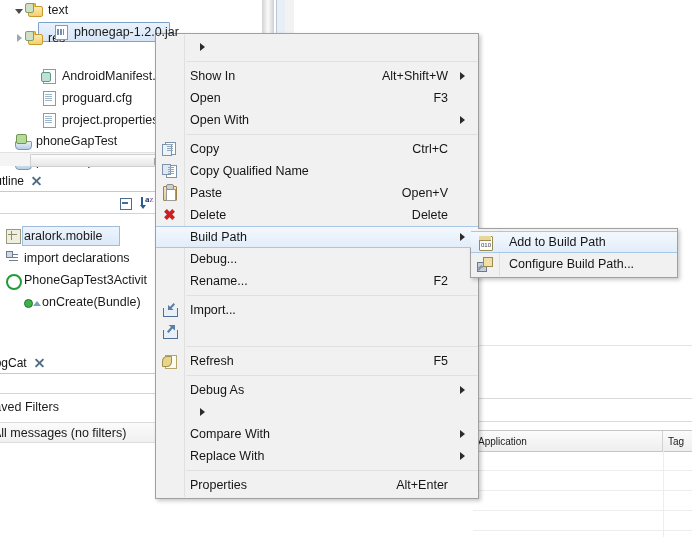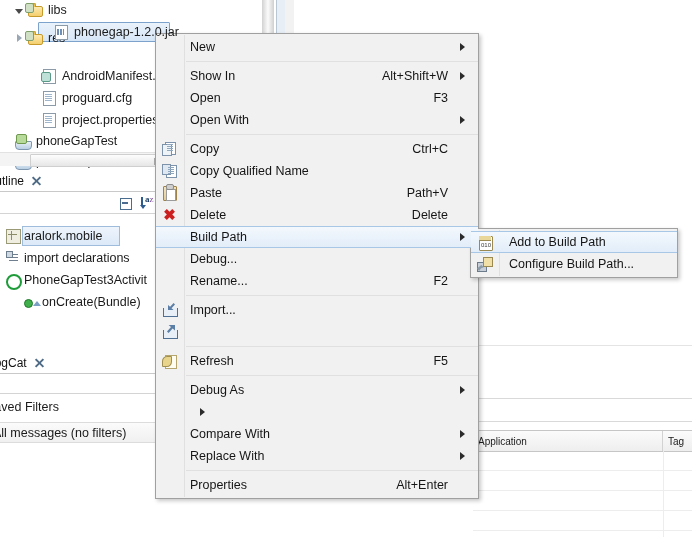--- a/index.html
+++ b/index.html
@@ -703,21 +703,21 @@
 </div>
 
 <div class="abs nosel" id="explorer">
     <div class="tree-row" style="left: 12px; top: 0px; right: 0px;">
       <span class="twisty open">
         <i></i>
       </span>
       <span class="t-icon ico-folder">
         <span class="deco"></span>
       </span>
-      <span class="t-label">libs</span>
+      <span class="t-label">text</span>
     </div>
     <div class="tree-row selected" style="left: 38px; top: 22px; right: 0px;">
       <div class="sel-box" style="left: 0px; right: auto; width: 130px;"></div>
       <span class="twisty "></span>
       <span class="t-icon ico-jar"></span>
       <span class="t-label">phonegap-1.2.0.jar</span>
     </div>
     <div class="tree-row" style="left: 12px; top: 28px; right: 0px;">
       <span class="twisty closed">
         <i></i>
@@ -827,21 +827,20 @@
   <div class="lc-rowline" style="top:138px;"></div>
   <div class="lc-rowline" style="top:158px;"></div>
   <div class="lc-rowline" style="top:178px;"></div>
   <div class="lc-colline" style="left:478px;"></div>
 </div>
 
 <div class="abs nosel" id="ctx-menu">
   <div class="gutter"></div>
   <div id="ctx-items">
       <div class="mi">
-        <span class="m-label">New</span>
         <span class="m-arrow">
           <i></i>
         </span>
       </div>
       <div class="msep"></div>
       <div class="mi">
         <span class="m-label">Show In</span>
         <span class="m-accel">Alt+Shift+W</span>
         <span class="m-arrow">
           <i></i>
@@ -878,21 +877,21 @@
         <span class="m-label">Copy Qualified Name</span>
         <span class="m-arrow empty">
           <i></i>
         </span>
       </div>
       <div class="mi">
         <span class="m-icon ico-paste">
           <span class="clip"></span>
         </span>
         <span class="m-label">Paste</span>
-        <span class="m-accel">Path+V</span>
+        <span class="m-accel">Open+V</span>
         <span class="m-arrow empty">
           <i></i>
         </span>
       </div>
       <div class="mi">
         <span class="m-icon ico-delete">✖</span>
         <span class="m-label">Delete</span>
         <span class="m-accel">Delete</span>
         <span class="m-arrow empty">
           <i></i>

